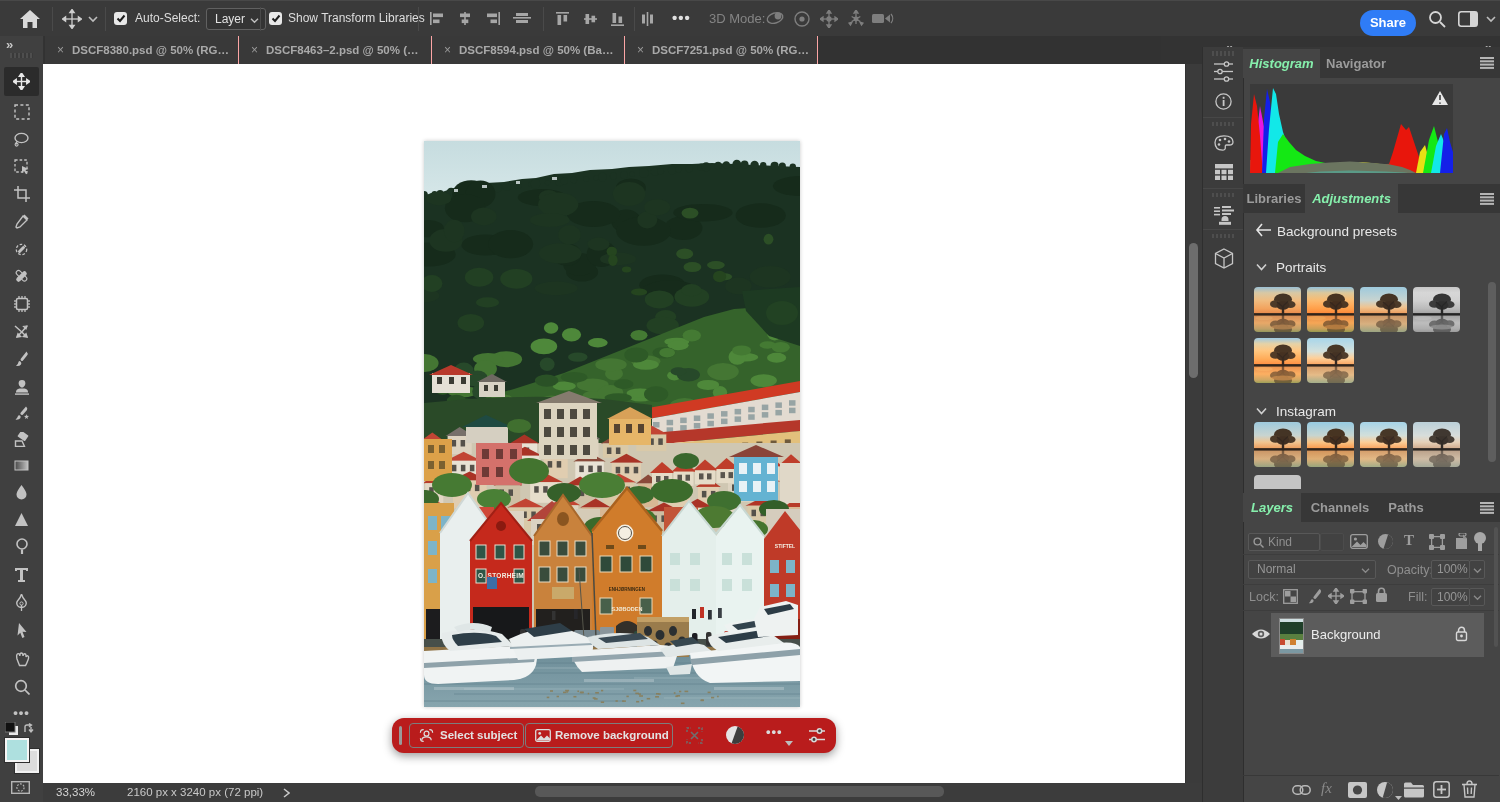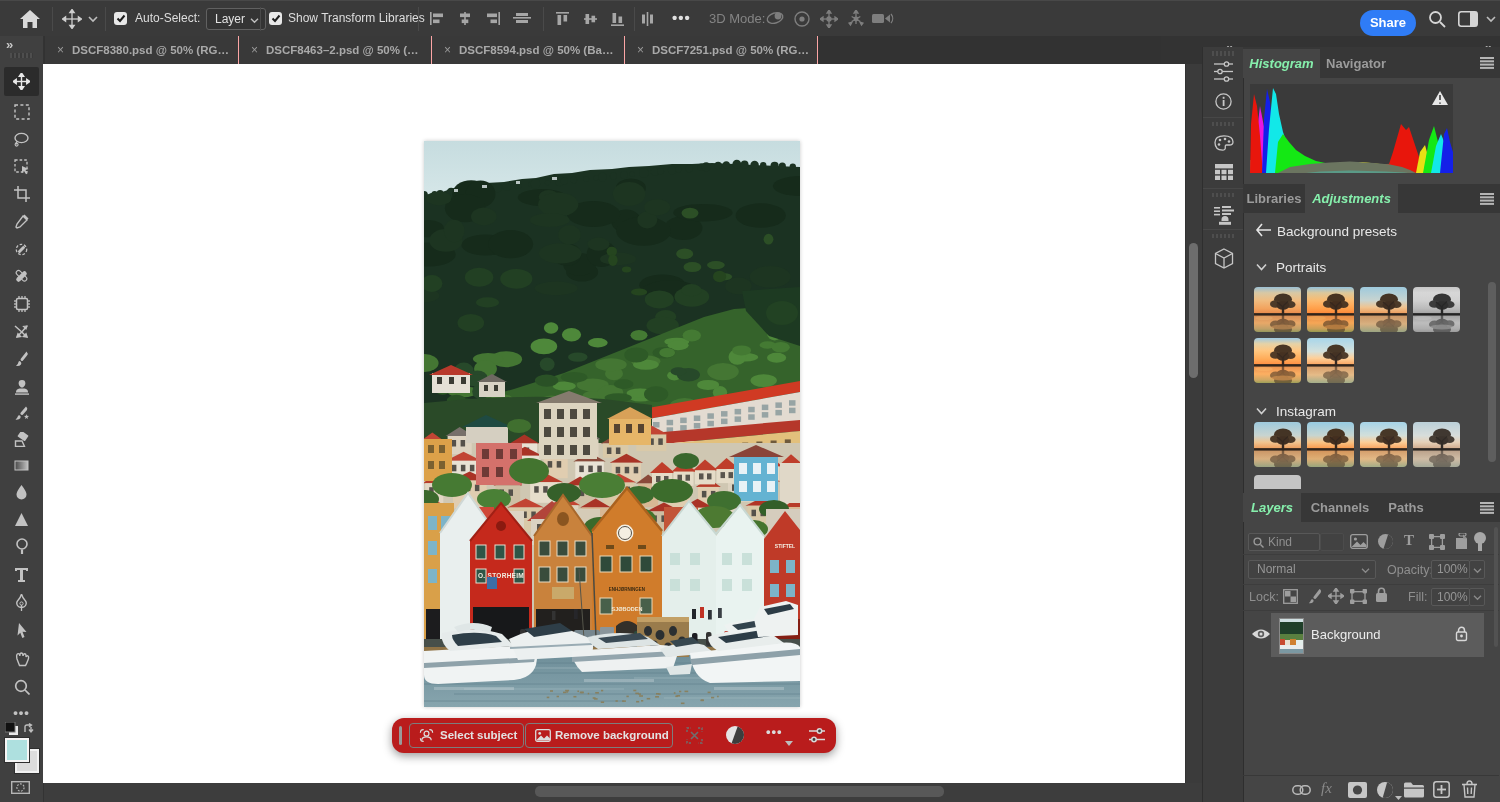--- a/index.html
+++ b/index.html
@@ -1257,20 +1257,27 @@
     <svg class="abs" style="left:416px;top:9px" width="18" height="17" viewBox="0 0 18 17">
         <g stroke="#d8d8d8" stroke-width="1.5" fill="none">
           <line x1="1" y1="4" x2="17" y2="4"></line>
           <line x1="1" y1="12.5" x2="17" y2="12.5"></line>
           <circle cx="11.5" cy="4" r="2.2" fill="#3d3d3d"></circle>
           <circle cx="6" cy="12.5" r="2.2" fill="#3d3d3d"></circle>
         </g>
       </svg>
   </div>
 
+  <div id="status" class="abs">
+    <div class="abs" style="left:13px;top:3px;">33,33%</div>
+    <div class="abs" style="left:84px;top:3px;color:#c9c9c9;">2160 px x 3240 px (72 ppi)</div>
+    <svg class="abs" style="left:240px;top:5px" width="7" height="10" viewBox="0 0 7 10">
+        <path d="M1 1 L6 5 L1 9" stroke="#c9c9c9" stroke-width="1.5" fill="none"></path>
+      </svg>
+  </div>
   <div id="hpill" class="abs"></div>
 
   <div id="rtop" class="abs">
     <div class="abs" style="left:64px;top:4px;color:#cccccc;font-size:14px;font-weight:bold;">«</div>
     <div class="abs" style="left:324px;top:4px;color:#cccccc;font-size:14px;font-weight:bold;">»</div>
   </div>
   <div id="ricons" class="abs">
     <div class="abs" style="left:9px;top:4px;width:23px;height:5px;background:repeating-linear-gradient(90deg,#4e4e4e 0 2px,#3c3c3c 2px 4px);"></div>
     <svg class="abs" style="left:11px;top:14px" width="19" height="22" viewBox="0 0 19 22">
         <g stroke="#c6c6c6" stroke-width="1.3" fill="none">

